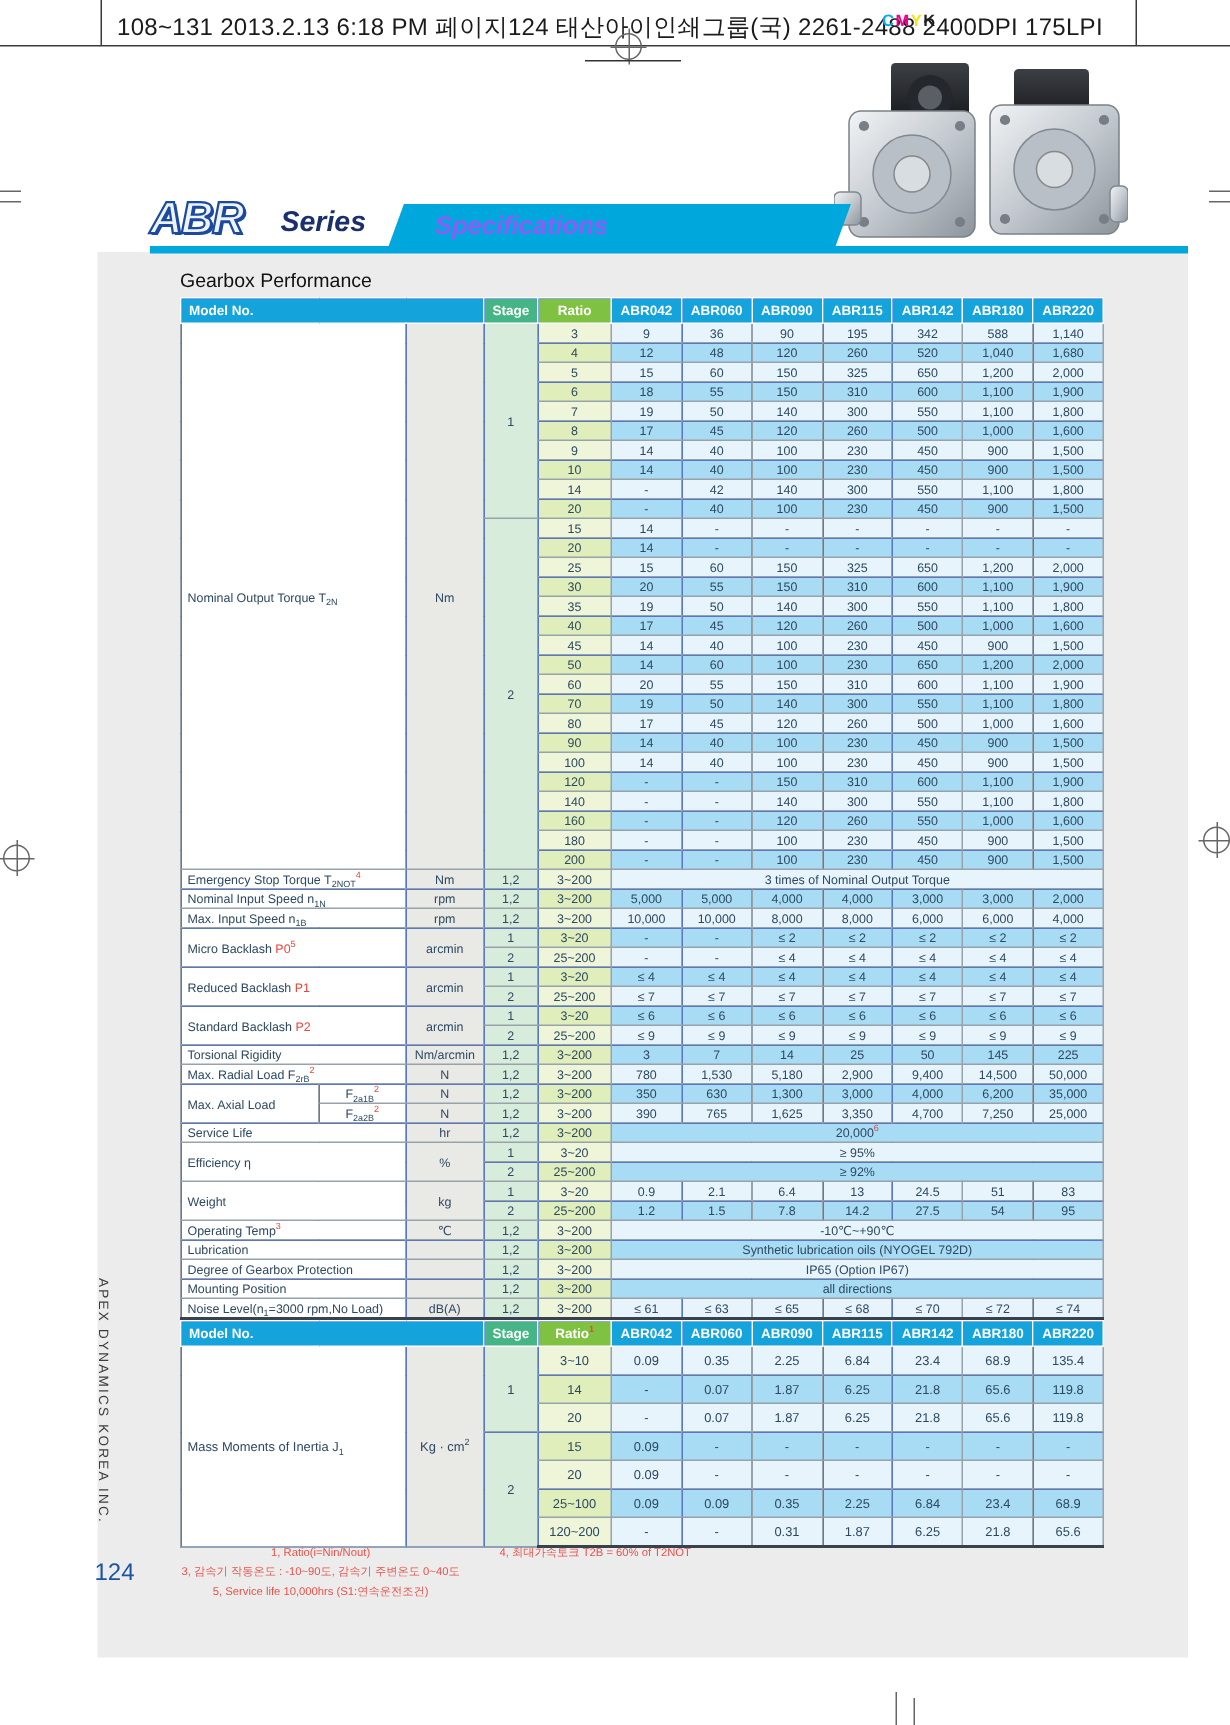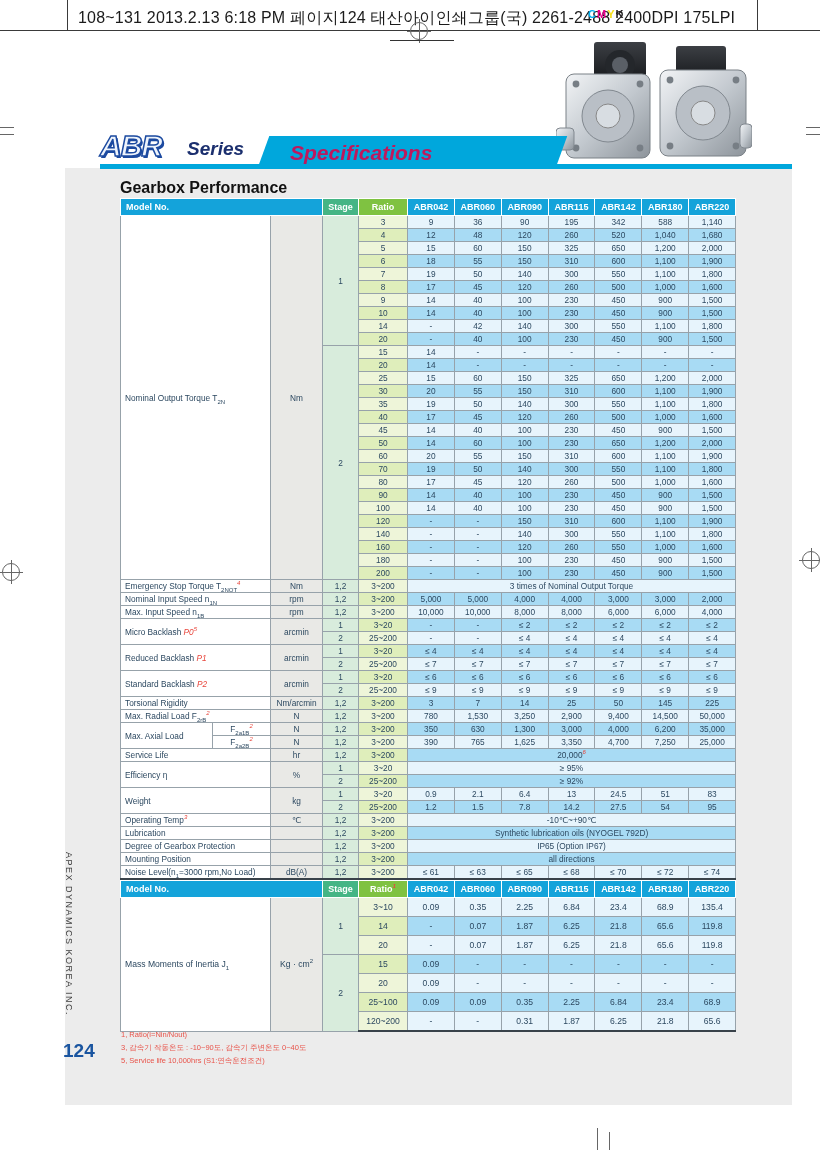--- a/index.html
+++ b/index.html
@@ -15,23 +15,23 @@
   .reg-mark::before,.reg-mark::after{content:"";position:absolute;background:#666;}
   .reg-mark::before{left:50%;top:-4px;width:1px;height:24px;}
   .reg-mark::after{top:50%;left:-4px;height:1px;width:24px;}
   .dash{background:#666;}
   
   #page-bg{left:65px;top:168px;width:727px;height:937px;background:#ececec;}
   #brand-logo{left:100px;top:129px;font-size:30px;font-style:italic;font-weight:900;letter-spacing:-1px;
       color:#eef4fc;-webkit-text-stroke:1.5px #1c4aa0;text-shadow:1.5px 1.5px 0 #1c4aa0;}
   #brand-series{left:187px;top:138px;font-size:19px;font-style:italic;font-weight:bold;color:#1b2f6e;}
   #spec-banner{left:264px;top:136px;width:298px;height:29px;background:#00a7dc;transform:skewX(-20deg);}
-  #spec-banner-text{left:290px;top:141px;font-size:21px;font-style:italic;font-weight:bold;color:#be185d;text-align:right;}
+  #spec-banner-text{left:290px;top:141px;font-size:17px;font-style:italic;font-weight:bold;color:#8b5cf6;text-align:right;}
   #cyan-bar{left:100px;top:164px;width:692px;height:5px;background:#00a7dc;}
-  .section-title{font-size:16px;font-weight:bold;color:#111;}
+  .section-title{font-size:13px;font-weight:normal;color:#111;}
   #perf-title{left:120px;top:179px;}
   #inertia-title{left:120px;top:860px;}
   
   table{border-collapse:collapse;table-layout:fixed;background:#1d4ed8;border:1.5px solid #4a545c;}
   #perf-table{left:120px;top:198px;width:615px;}
   #inertia-table{left:120px;top:880px;width:615px;}
   th,td{border:1px solid #97a2aa;padding:0;text-align:center;overflow:hidden;white-space:nowrap;}
   th{border:1px solid #ffffff;background:#14a3da;color:#fff;font-size:9px;height:16px;}
   th.h-model{text-align:left;padding-left:5px;}
   th.h-stage{background:#45b585;}
@@ -42,29 +42,29 @@
   td.subl{background:#fff;color:#222;}
   td.unit{background:#e9e9e6;color:#222;}
   td.stage{background:#d8ecdc;color:#234;}
   tr.even td.ratio{background:#eef5d9;}
   tr.odd td.ratio{background:#dfeebb;}
   tr.even td.val{background:#e7f4fc;}
   tr.odd td.val{background:#a8dbf4;}
   tr.sec td{border-top:1px solid #6e7a85;}
   tbody tr:last-child td{border-bottom:2px solid #39424a;}
   sub,sup{font-size:6px;line-height:0;}
-  .red{color:#e8463c;font-style:italic;}
+  .red{color:#e8463c;}
   
-  .footnotes{font-size:7.5px;color:#e8534a;line-height:13px;white-space:nowrap;}
+  .footnotes{font-size:7.5px;color:#e8534a;line-height:13px;white-space:nowrap;text-align:center;}
   #fn-left{left:121px;top:1028px;}
   #fn-right{left:333px;top:1028px;}
   
   #company-vertical{left:64px;top:852px;height:195px;writing-mode:vertical-rl;
       font-size:9px;color:#3c3c3c;letter-spacing:1.5px;white-space:nowrap;}
-  #page-number{left:63px;top:1040px;font-size:19px;font-weight:bold;color:#1a55a0;}
+  #page-number{left:63px;top:1040px;font-size:16px;font-weight:normal;color:#1a55a0;}
   #underline-2261{left:390px;top:40px;width:64px;height:1px;background:#333;}
 </style>
 </head>
 <body>
 
 <div class="abs" id="print-strip">
   <div class="abs vtick" style="left:67px;"></div>
   <div class="abs vtick" style="left:757px;"></div>
   <span class="abs" id="print-text">108~131  2013.2.13 6:18 PM  페이지124   태산아이인쇄그룹(국) 2261-2488  2400DPI 175LPI</span>
   <span class="abs" id="cmyk"><span style="color: rgb(0, 174, 239);">C</span><span style="color: rgb(236, 0, 140);">M</span><span style="color: rgb(247, 224, 23);">Y</span><span style="color: rgb(35, 31, 32);">K</span></span>
@@ -557,21 +557,21 @@
         <td class="val">145</td>
         <td class="val">225</td>
       </tr>
       <tr class="even sec">
         <td class="lbl" colspan="2" rowspan="1"><span>Max. Radial Load F</span><sub>2rB</sub><sup class="red">2</sup></td>
         <td class="unit" rowspan="1">N</td>
         <td class="stage">1,2</td>
         <td class="ratio">3~200</td>
         <td class="val">780</td>
         <td class="val">1,530</td>
-        <td class="val">3,250</td>
+        <td class="val">5,180</td>
         <td class="val">2,900</td>
         <td class="val">9,400</td>
         <td class="val">14,500</td>
         <td class="val">50,000</td>
       </tr>
       <tr class="odd sec">
         <td class="lbl" colspan="1" rowspan="2"><span>Max. Axial Load</span></td>
         <td class="subl"><span>F</span><sub>2a1B</sub><sup class="red">2</sup></td>
         <td class="unit">N</td>
         <td class="stage">1,2</td>
@@ -789,16 +789,17 @@
       </tr>
     </tbody>
   </table>
 
 <div class="abs footnotes" id="fn-left">
     <div>1, Ratio(i=Nin/Nout)</div>
     <div>3, 감속기 작동온도 : -10~90도, 감속기 주변온도 0~40도</div>
     <div>5, Service life 10,000hrs (S1:연속운전조건)</div>
   </div>
 <div class="abs footnotes" id="fn-right">
+    <div>4, 최대가속토크 T2B = 60% of T2NOT</div>
   </div>
 
 <div class="abs" id="company-vertical">APEX DYNAMICS  KOREA INC.</div>
 <div class="abs" id="page-number">124</div>
 
 </body></html>

